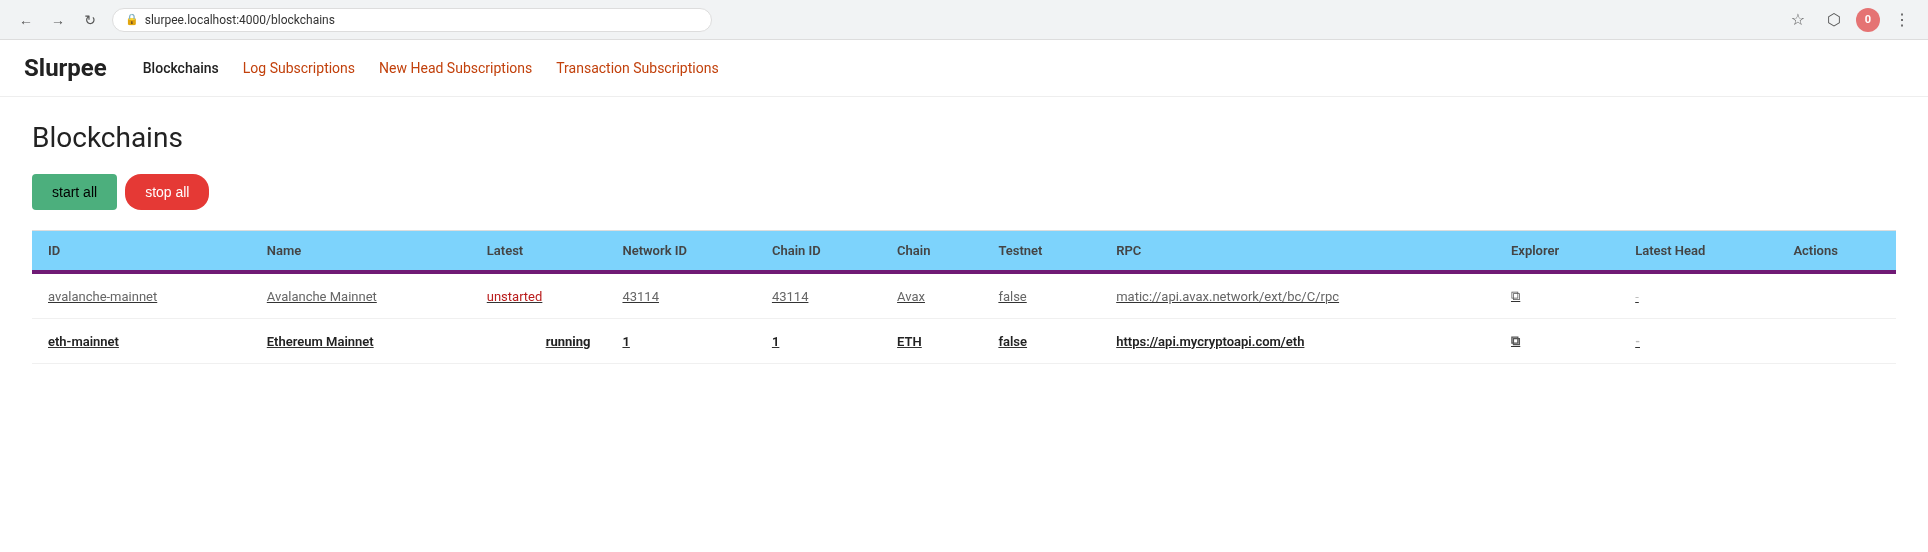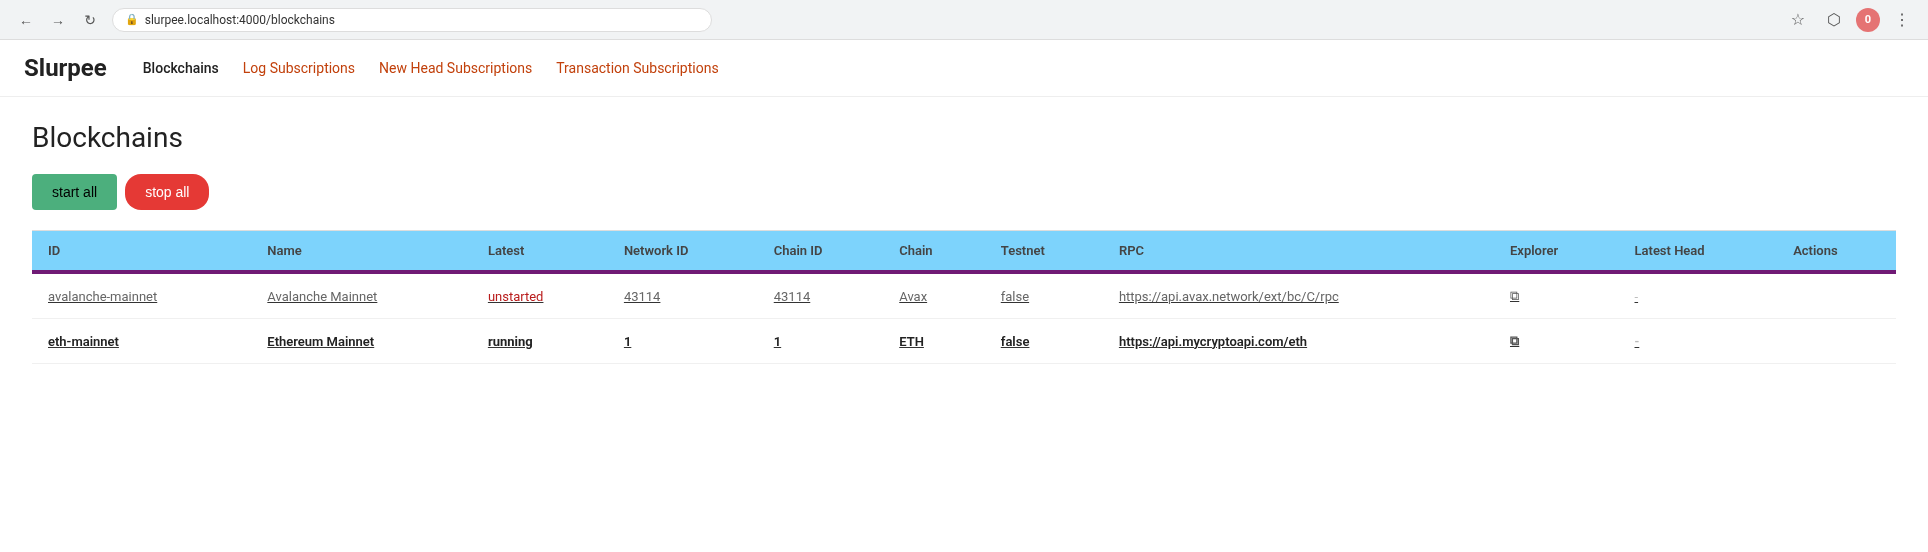--- a/index.html
+++ b/index.html
@@ -38,21 +38,21 @@
     
     .table-container { width: 100%; overflow-x: auto; }
     table { width: 100%; border-collapse: collapse; }
     thead tr { background: #7dd3fc; border-top: 1px solid #ddd; border-bottom: 4px solid #701a75; }
     thead th { padding: 12px 16px; text-align: left; font-weight: 600; color: #444; font-size: 13px; white-space: nowrap; }
     tbody tr { border-bottom: 1px solid #f0f0f0; text-decoration: underline; }
     tbody td { padding: 14px 16px; font-size: 13px; color: #666; white-space: nowrap; }
     tbody tr.row-active td { color: #222; font-weight: 600; }
     tbody tr.row-active td.status-running { color: #222; font-weight: 700; }
     .status-unstarted { color: #b91c1c; }
-    .status-running { color: #222; font-weight: 600; }
+    .status-running { color: #222; font-weight: 600; text-align: right; }
     .explorer-icon { color: #555; cursor: pointer; font-size: 13px; }
     .dash { color: #bbb; }
   </style>
 </head>
 <body>
 
 <div class="browser-chrome">
   <div class="browser-nav-btns">
     <button class="browser-nav-btn">←</button>
     <button class="browser-nav-btn">→</button>
@@ -112,21 +112,21 @@
         <tbody>
 
           <tr class="row-inactive">
             <td>avalanche-mainnet</td>
             <td>Avalanche Mainnet</td>
             <td class="status-unstarted">unstarted</td>
             <td>43114</td>
             <td>43114</td>
             <td>Avax</td>
             <td>false</td>
-            <td>https://api.avax.network/ext/bc/C/rpc</td>
+            <td>matic://api.avax.network/ext/bc/C/rpc</td>
             <td>
               <span class="explorer-icon">⧉</span>
             </td>
             <td><span class="dash">-</span></td>
             <td></td>
           </tr>
 
 
           <tr class="row-active">
             <td>eth-mainnet</td>

